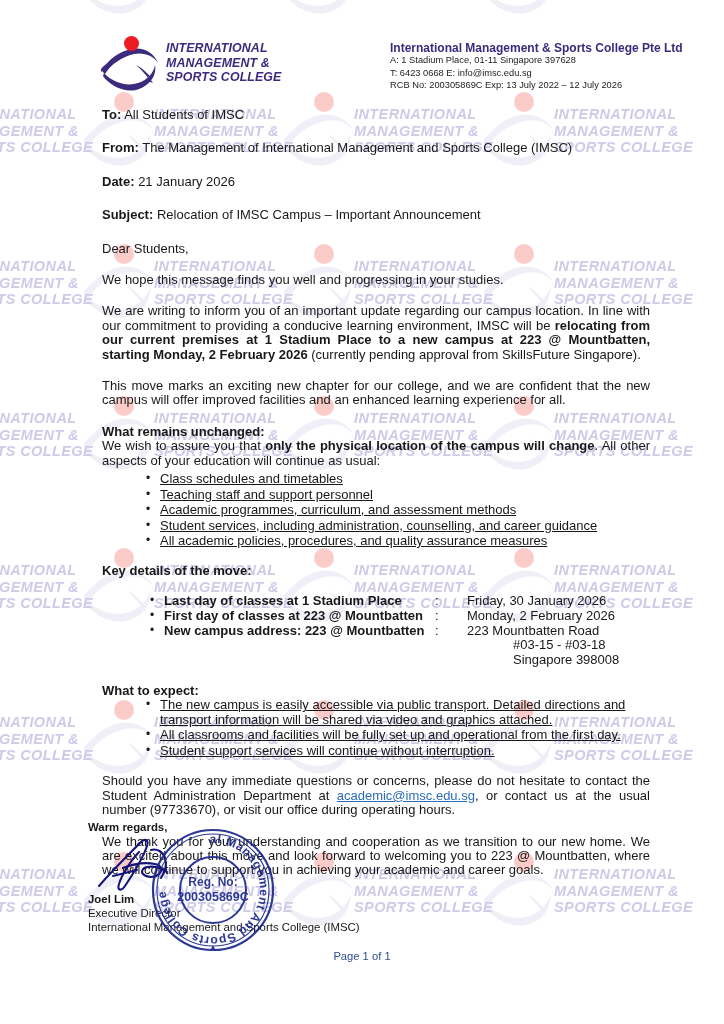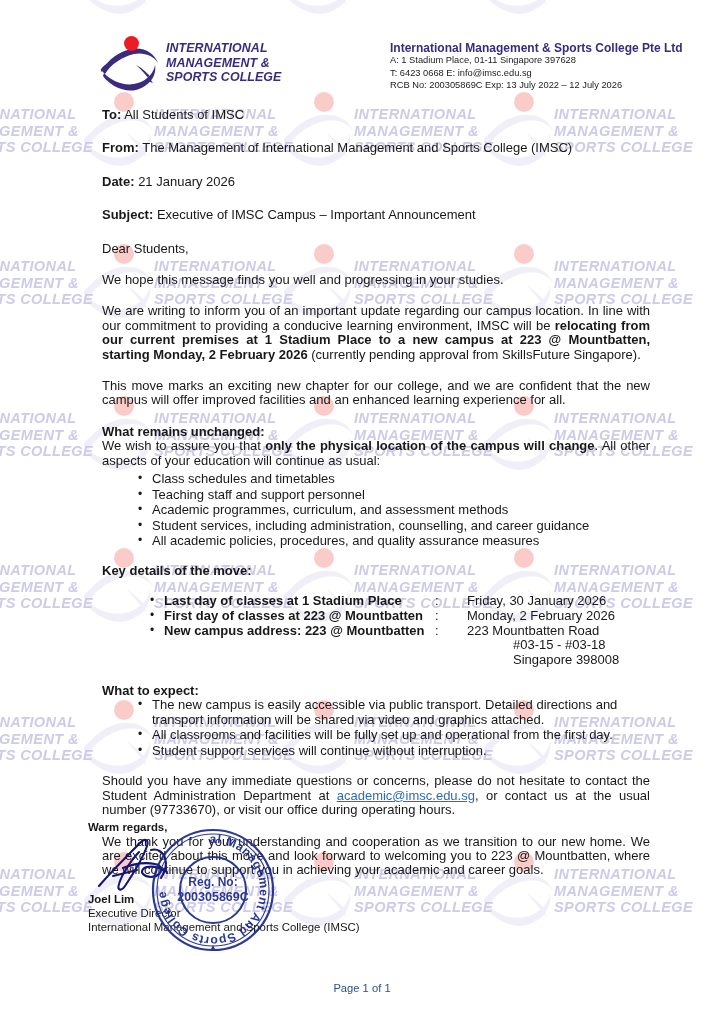--- a/index.html
+++ b/index.html
@@ -159,22 +159,23 @@
   }
 
   ul.bullets {
     margin: 0 0 0 0;
     padding: 0 0 0 46px;
     list-style: none;
     text-align: left;
   }
   ul.bullets > li {
     position: relative;
-    margin: 0 0 1px 4px;
+    margin: 0 0 1px 12px;
     line-height: 14.5px;
+    text-decoration: underline;
   }
   ul.bullets > li::before {
     content: "\2022";
     position: absolute;
     left: -14px;
     top: -1px;
     font-size: 12px;
     color: #181818;
   }
   ul.bullets.wrapped > li { margin-bottom: 1px; }
@@ -262,21 +263,21 @@
     width: 126px;
     height: 126px;
     z-index: 3;
     opacity: 0.93;
   }
 
   
   .footer {
     position: absolute;
     left: 0;
-    top: 982px;
+    top: 950px;
     width: 724px;
     text-align: center;
     font-size: 11.2px;
     color: #2d4f8f;
   }
 </style>
 </head>
 <body>
 
 <div class="page">
@@ -546,21 +547,21 @@
       <div class="meta-line">
         <b>From:</b>
         <span>The Management of International Management and Sports College (IMSC)</span>
       </div>
       <div class="meta-line">
         <b>Date:</b>
         <span>21 January 2026</span>
       </div>
       <div class="meta-line">
         <b>Subject:</b>
-        <span>Executive of IMSC Campus – Important Announcement</span>
+        <span>Relocation of IMSC Campus – Important Announcement</span>
       </div>
 
       <p class="para">Dear Students,</p>
 
       <p class="para">We hope this message finds you well and progressing in your studies.</p>
 
       <p class="para">
         <span>We are writing to inform you of an important update regarding our campus location. In line with our commitment to providing a conducive learning environment, IMSC will be </span><b>relocating from our current premises at 1 Stadium Place to a new campus at 223 @ Mountbatten, starting Monday, 2 February 2026</b><span> (currently pending approval from SkillsFuture Singapore).</span>
       </p>
 

